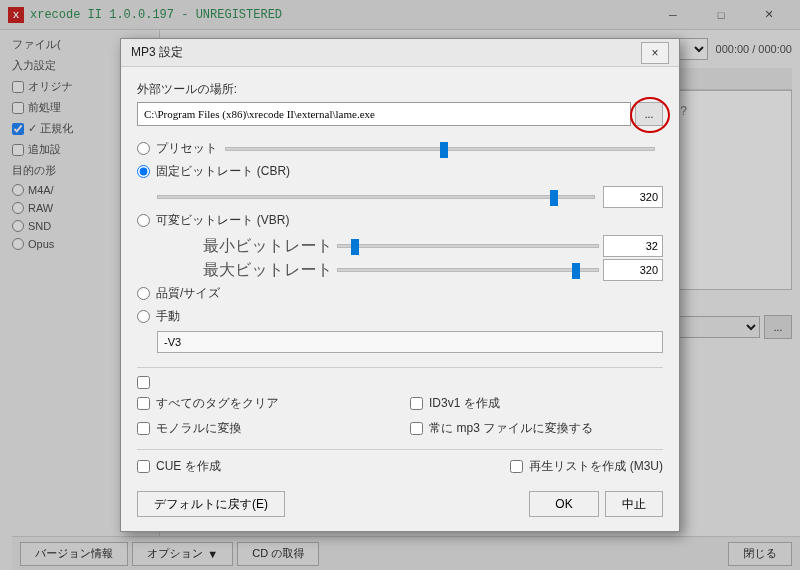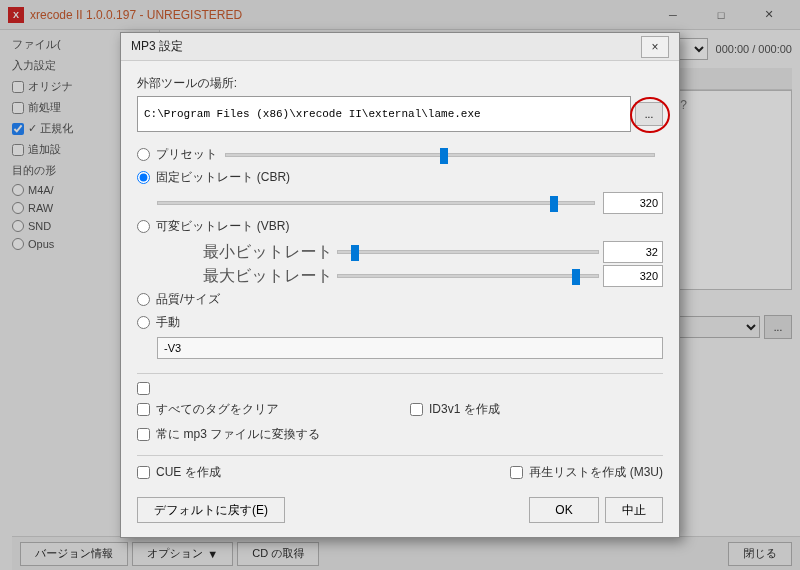--- a/index.html
+++ b/index.html
@@ -40,22 +40,23 @@
       display: flex;
       align-items: center;
       justify-content: center;
       font-size: 9px;
       color: white;
       font-weight: bold;
     }
 
     .bg-titlebar-text {
       font-size: 12px;
-      color: #c2410c;
+      color: #15803d;
       flex: 1;
+      font-family: Liberation Mono, monospace;
     }
 
     .bg-titlebar-controls {
       display: flex;
       gap: 2px;
     }
 
     .titlebar-btn {
       width: 46px;
       height: 30px;
@@ -234,26 +235,26 @@
     .tool-path-row {
       display: flex;
       align-items: center;
       gap: 4px;
       margin-bottom: 14px;
       position: relative;
     }
 
     .tool-path-input {
       flex: 1;
-      height: 36px;
+      height: 24px;
       border: 1px solid #999;
       background: white;
       padding: 0 6px;
       font-size: 11px;
-      font-family: Liberation Mono, monospace;
+      font-family: Liberation Serif, serif;
     }
 
     .browse-btn {
       width: 28px;
       height: 24px;
       background: #e0e0e0;
       border: 1px solid #aaa;
       cursor: pointer;
       font-size: 10px;
       display: flex;
@@ -636,20 +637,24 @@
         <div class="checkbox-row">
           <input type="checkbox" style="">
           <span class="checkbox-label">すべてのタグをクリア</span>
         </div>
         <div class="checkbox-row">
           <input type="checkbox" style="">
           <span class="checkbox-label">ID3v1 を作成</span>
         </div>
         <div class="checkbox-row">
           <input type="checkbox" style="">
+          <span class="checkbox-label">モノラルに変換</span>
+        </div>
+        <div class="checkbox-row">
+          <input type="checkbox" style="">
           <span class="checkbox-label">常に mp3 ファイルに変換する</span>
         </div>
       </div>
 
       <hr class="divider">
 
       
       <div class="bottom-checkbox-row">
         <div class="checkbox-row">
           <input type="checkbox" style="">

